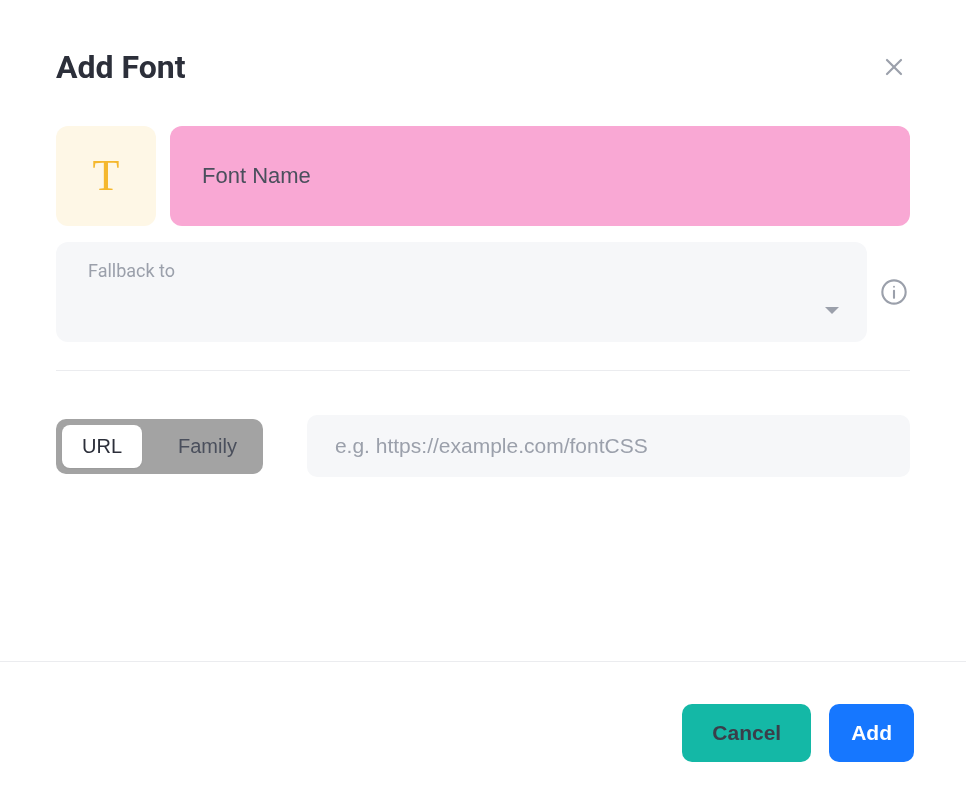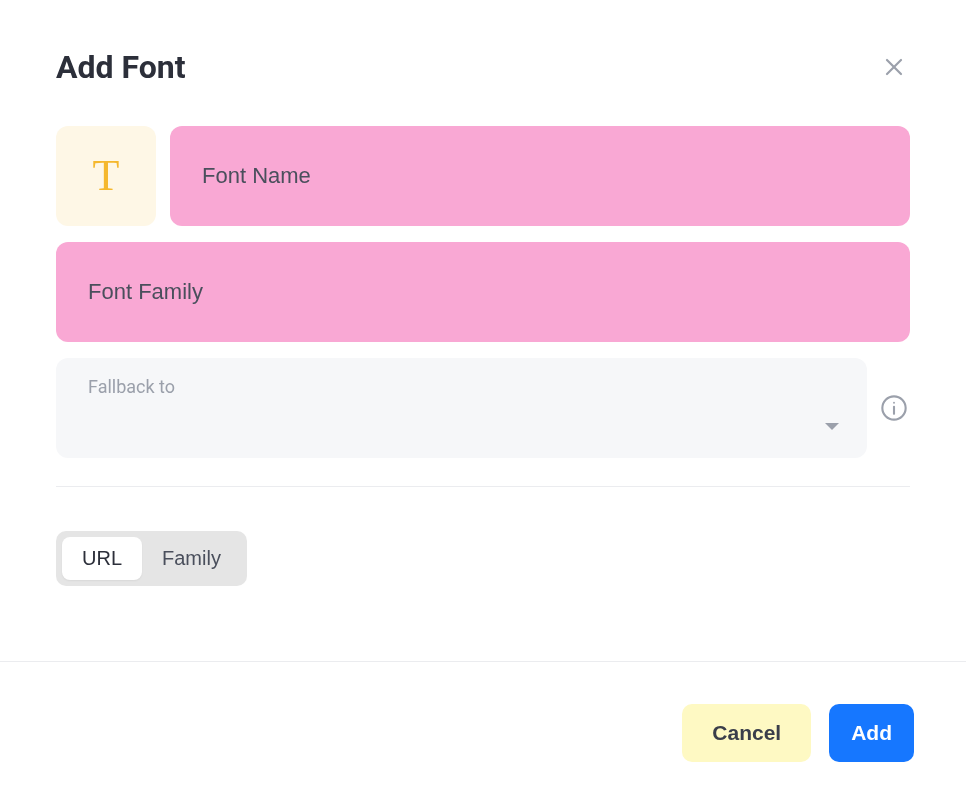--- a/index.html
+++ b/index.html
@@ -145,25 +145,25 @@
       height: 1px;
       background: #ebecef;
       margin-bottom: 44px;
     }
     .source-row {
       display: flex;
       align-items: center;
       gap: 44px;
     }
     .tabs {
-      background: #e5e5e5;
+      background: #a3a3a3;
       border-radius: 10px;
       padding: 6px;
       display: flex;
-      gap: 0;
+      gap: 16px;
     }
     .tab {
       border: none;
       background: transparent;
       padding: 10px 20px;
       font-size: 20px;
       font-weight: 500;
       color: #4a4f5c;
       border-radius: 8px;
       cursor: pointer;
@@ -196,21 +196,21 @@
     }
     .btn {
       border: none;
       border-radius: 10px;
       padding: 17px 30px;
       font-size: 21px;
       font-weight: 600;
       cursor: pointer;
     }
     .btn-cancel {
-      background: #fef9c3;
+      background: #14b8a6;
       color: #3a3e4a;
     }
     .btn-primary {
       background: #1677ff;
       color: #fff;
       padding: 17px 22px;
     }
   </style>
 </head>
 <body>
@@ -228,21 +228,20 @@
       </button>
     </div>
 
     <div class="name-row">
       <div class="font-icon-box">
         <span class="t-icon">T</span>
       </div>
       <input type="text" class="input-field input-name" placeholder="Font Name" style="">
     </div>
 
-    <input type="text" class="input-field input-family" placeholder="Font Family" style="">
 
     <div class="fallback-row">
       <div class="fallback-select">
         <span class="fallback-label">Fallback to</span>
         <span class="chevron-down"></span>
       </div>
       <button class="info-btn">
         <svg viewBox="0 0 24 24" fill="none" stroke="currentColor" stroke-width="1.8">
           <circle cx="12" cy="12" r="10"></circle>
           <circle cx="12" cy="7.5" r="0.8" fill="currentColor" stroke="none"></circle>
@@ -251,20 +250,21 @@
       </button>
     </div>
 
     <div class="divider"></div>
 
     <div class="source-row">
       <div class="tabs">
         <button class="tab active">URL</button>
         <button class="tab">Family</button>
       </div>
+      <input type="text" class="url-input" placeholder="e.g. https://example.com/fontCSS" style="">
     </div>
 
   </div>
 
   <div class="footer">
     <button class="btn btn-cancel">Cancel</button>
     <button class="btn btn-primary">Add</button>
   </div>
 </div>
 

